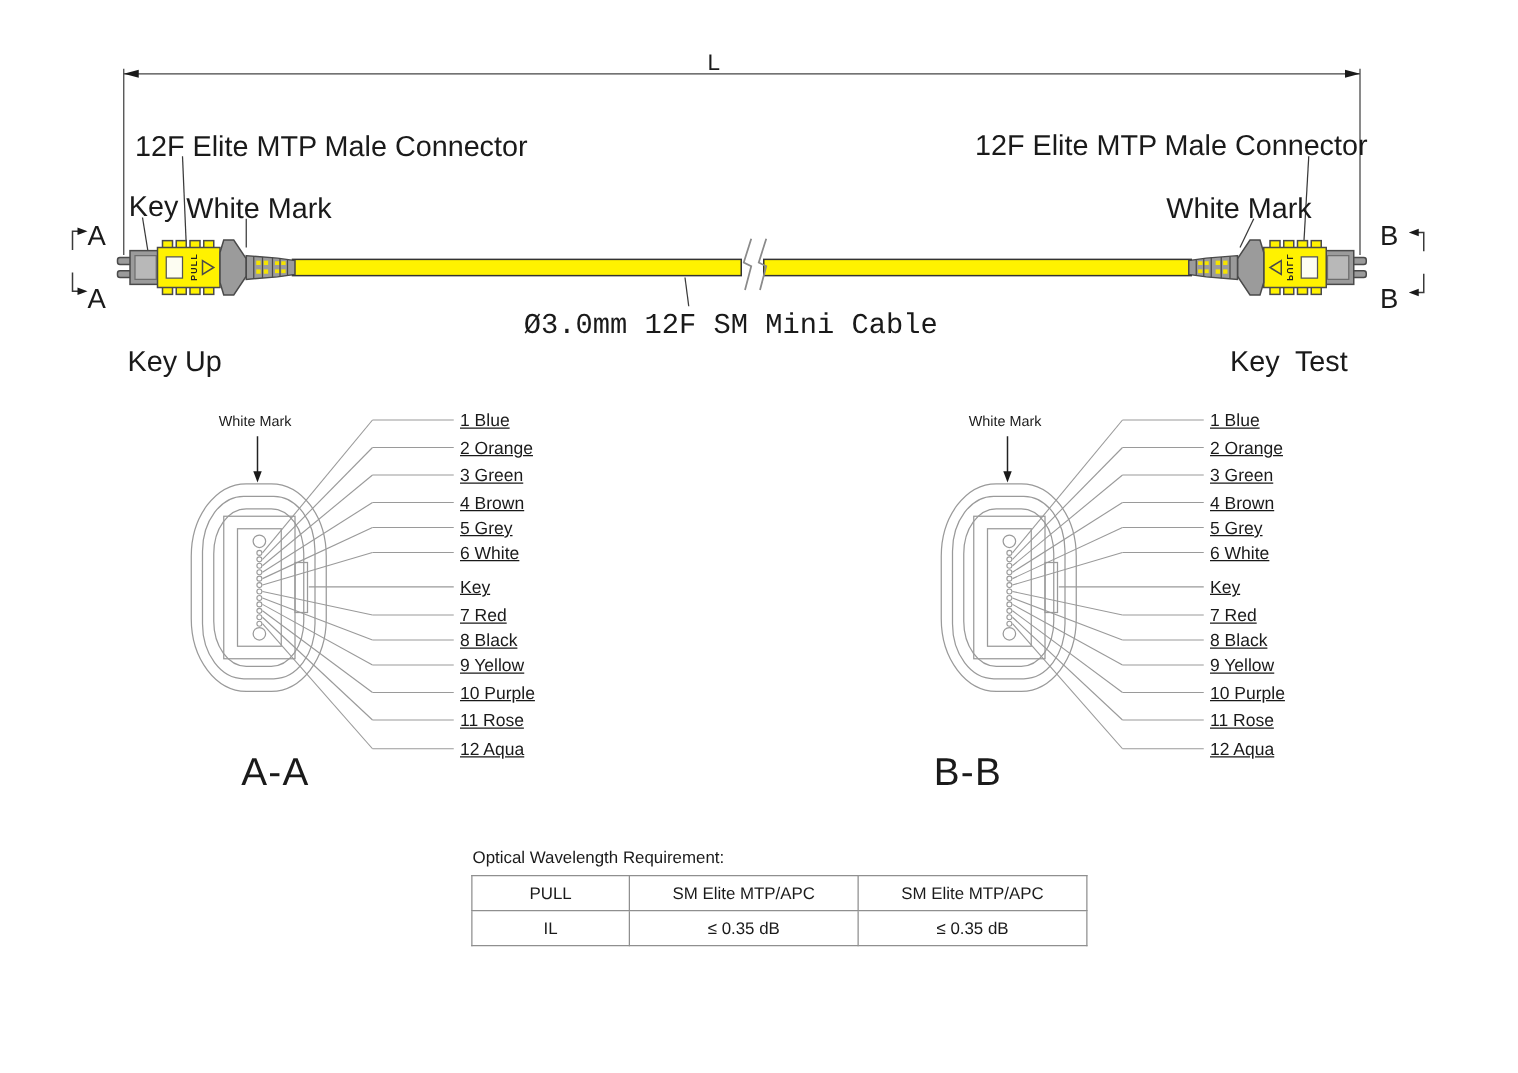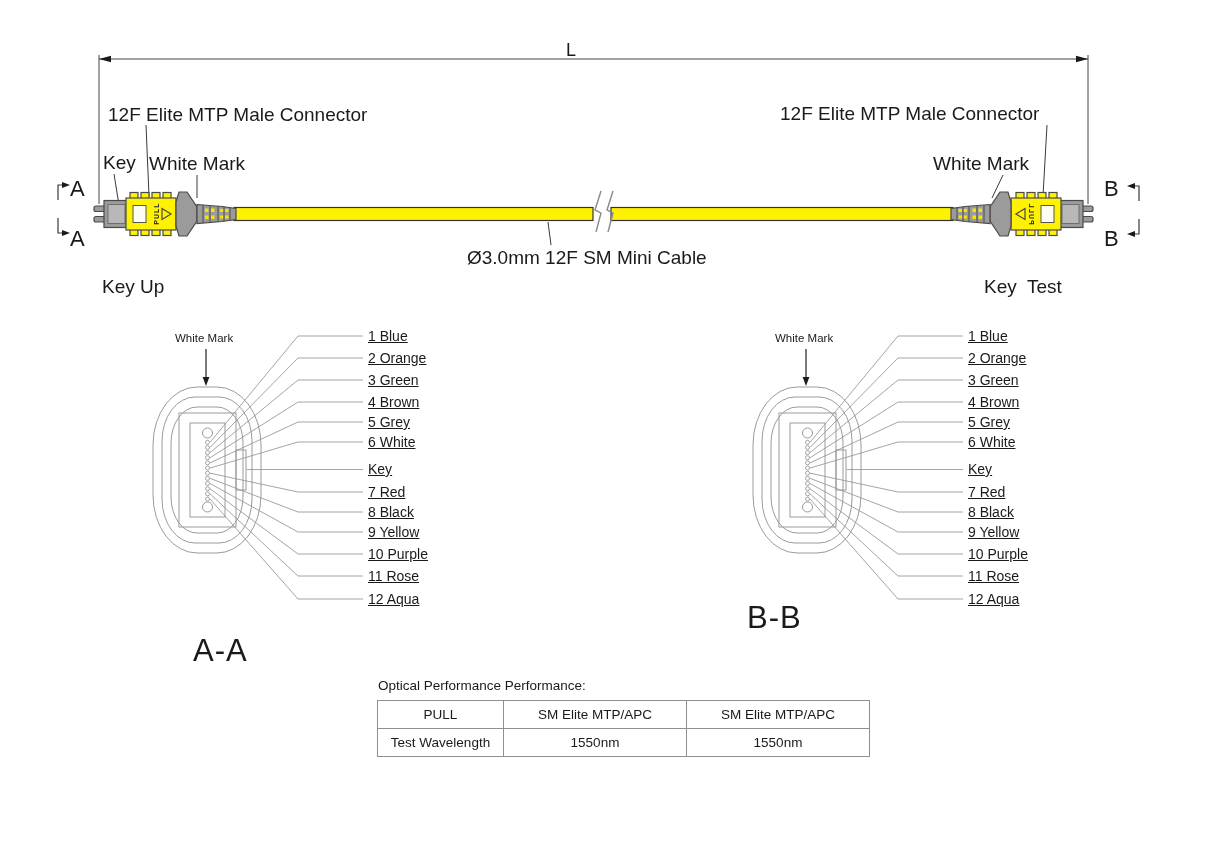--- a/index.html
+++ b/index.html
@@ -1,20 +1,20 @@
 <!DOCTYPE html>
 <html><head>
 <meta charset="utf-8">
 <style>
   html,body{margin:0;padding:0;background:#ffffff;}
   body{width:1214px;height:858px;position:relative;overflow:hidden;
        font-family:"Liberation Sans","DejaVu Sans",sans-serif;color:#1a1a1a;}
   svg{position:absolute;left:0;top:0;z-index:1;}
   .lbl{position:absolute;white-space:nowrap;z-index:2;color:#1a1a1a;line-height:1.18;}
-  .t19{font-size:19px;}
+  .t19{font-size:23px;}
   .t18{font-size:18px;}
   .t22{font-size:22px;}
   .t31{font-size:31px;letter-spacing:1px;}
   .t11{font-size:11.5px;}
   .fiber-label{position:absolute;font-size:14px;line-height:18px;white-space:nowrap;z-index:2;text-decoration:underline;}
   .pull{position:absolute;z-index:3;font-size:7px;font-weight:bold;color:#222;
         width:30px;height:9px;text-align:center;letter-spacing:1px;line-height:9px;}
   .pull-left{transform:rotate(-90deg);}
   .pull-right{transform:scaleX(-1) rotate(-90deg);}
 
@@ -236,29 +236,29 @@
 <div class="lbl t19" style="left:933px;top:153px;">White Mark</div>
 
 <div class="lbl t22" style="left:70px;top:176px;">A</div>
 <div class="lbl t22" style="left:70px;top:226px;">A</div>
 <div class="lbl t22" style="left:1104px;top:176px;">B</div>
 <div class="lbl t22" style="left:1104px;top:226px;">B</div>
 
 <div class="lbl t19" style="left:102px;top:276px;">Key Up</div>
 <div class="lbl t19" style="left:984px;top:276px;white-space:pre;">Key  Test</div>
 
-<div class="lbl t19" style="left:467px;top:247px;">Ø3.0mm 12F SM Mini Cable</div>
+<div class="lbl t19" style="left:419px;top:247px;font-family:Liberation Mono, monospace;">Ø3.0mm 12F SM Mini Cable</div>
 
 <div class="pull pull-left" style="left:141px;top:209px;">PULL</div>
 <div class="pull pull-right" style="left:1016px;top:209px;">PULL</div>
 
 <div class="lbl t11" style="left:175px;top:332px;">White Mark</div>
 <div class="lbl t11" style="left:775px;top:332px;">White Mark</div>
 
-<div class="lbl t31" style="left:193px;top:633px;">A-A</div>
+<div class="lbl t31" style="left:193px;top:600px;">A-A</div>
 <div class="lbl t31" style="left:747px;top:600px;">B-B</div>
 
 <div id="fiber-labels-aa">
     <div class="fiber-label" style="left: 368px; top: 327px;">1 Blue</div>
     <div class="fiber-label" style="left: 368px; top: 349px;">2 Orange</div>
     <div class="fiber-label" style="left: 368px; top: 371px;">3 Green</div>
     <div class="fiber-label" style="left: 368px; top: 393px;">4 Brown</div>
     <div class="fiber-label" style="left: 368px; top: 413px;">5 Grey</div>
     <div class="fiber-label" style="left: 368px; top: 433px;">6 White</div>
     <div class="fiber-label" style="left: 368px; top: 460px;">Key</div>
@@ -278,27 +278,27 @@
     <div class="fiber-label" style="left: 968px; top: 433px;">6 White</div>
     <div class="fiber-label" style="left: 968px; top: 460px;">Key</div>
     <div class="fiber-label" style="left: 968px; top: 483px;">7 Red</div>
     <div class="fiber-label" style="left: 968px; top: 503px;">8 Black</div>
     <div class="fiber-label" style="left: 968px; top: 523px;">9 Yellow</div>
     <div class="fiber-label" style="left: 968px; top: 545px;">10 Purple</div>
     <div class="fiber-label" style="left: 968px; top: 567px;">11 Rose</div>
     <div class="fiber-label" style="left: 968px; top: 590px;">12 Aqua</div>
   </div>
 
-<div class="perf-title">Optical Performance Performance:</div>
+<div class="perf-title">Optical Wavelength Requirement:</div>
 <table class="perf-table">
   <tbody id="perf-tbody">
       <tr>
         <td class="c0">PULL</td>
         <td class="c1">SM Elite MTP/APC</td>
         <td class="c2">SM Elite MTP/APC</td>
       </tr>
       <tr>
-        <td class="c0">Test Wavelength</td>
-        <td class="c1">1550nm</td>
-        <td class="c2">1550nm</td>
+        <td class="c0">IL</td>
+        <td class="c1">≤ 0.35 dB</td>
+        <td class="c2">≤ 0.35 dB</td>
       </tr>
     </tbody>
 </table>
 
 </body></html>

